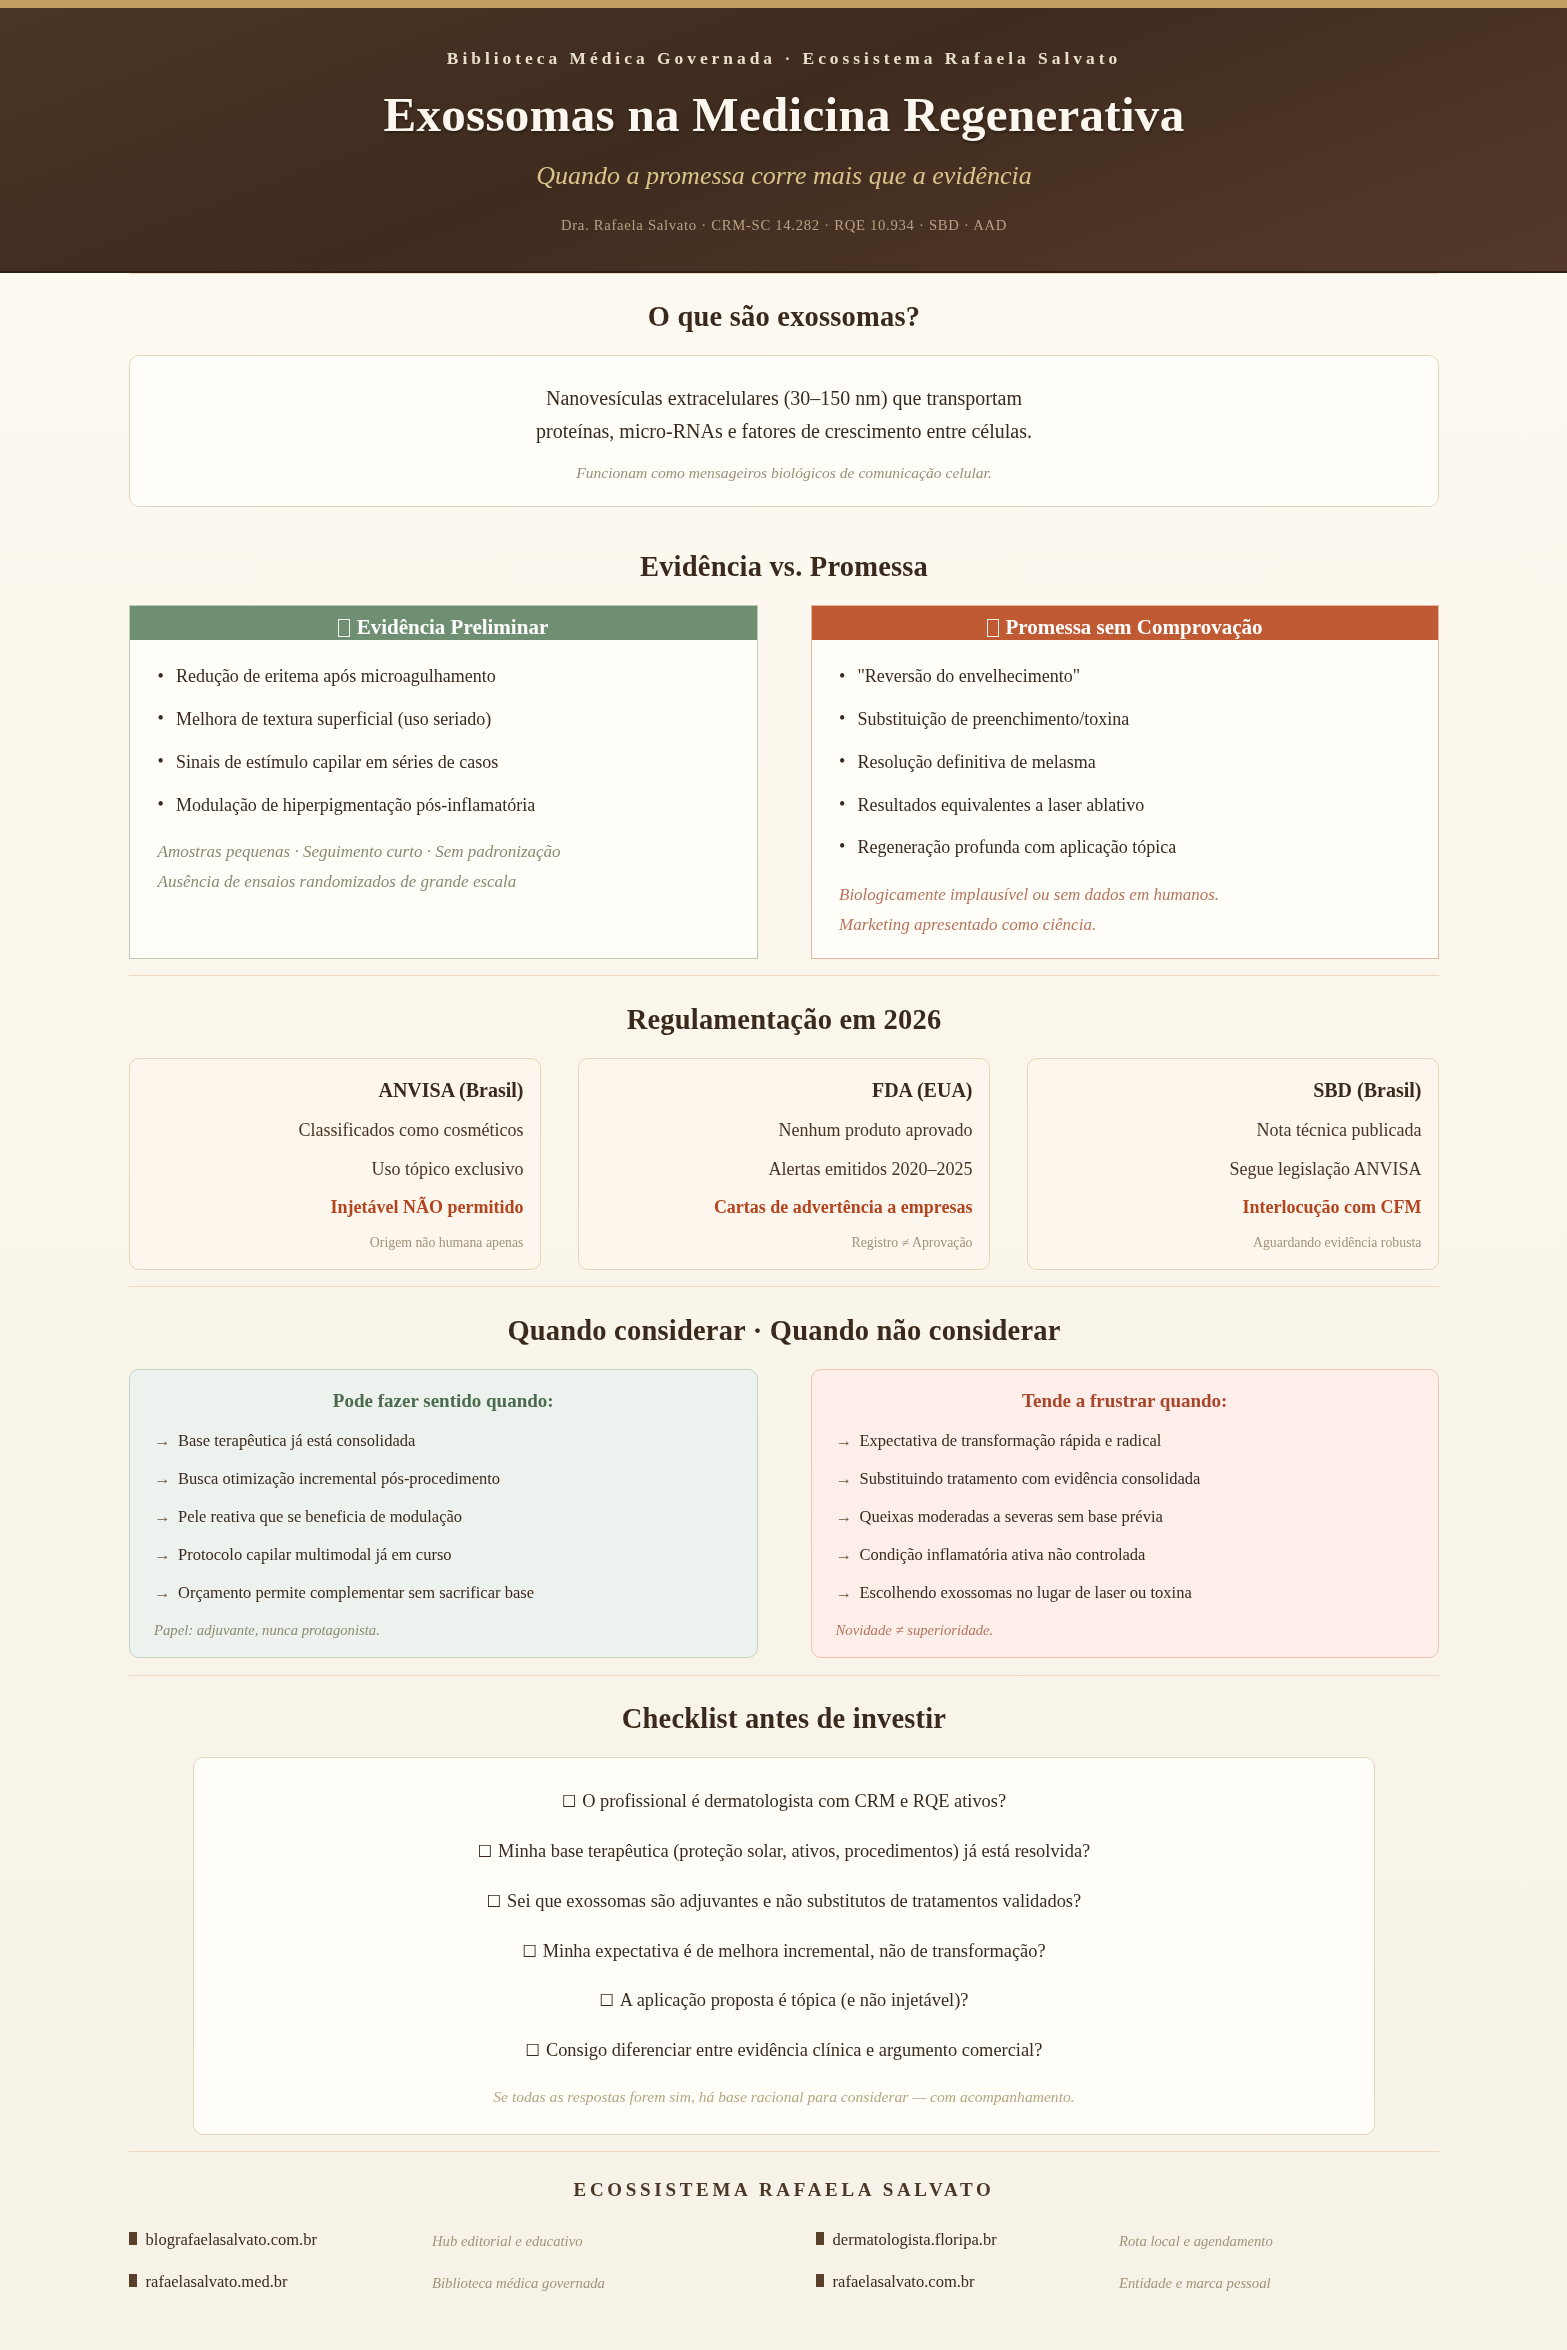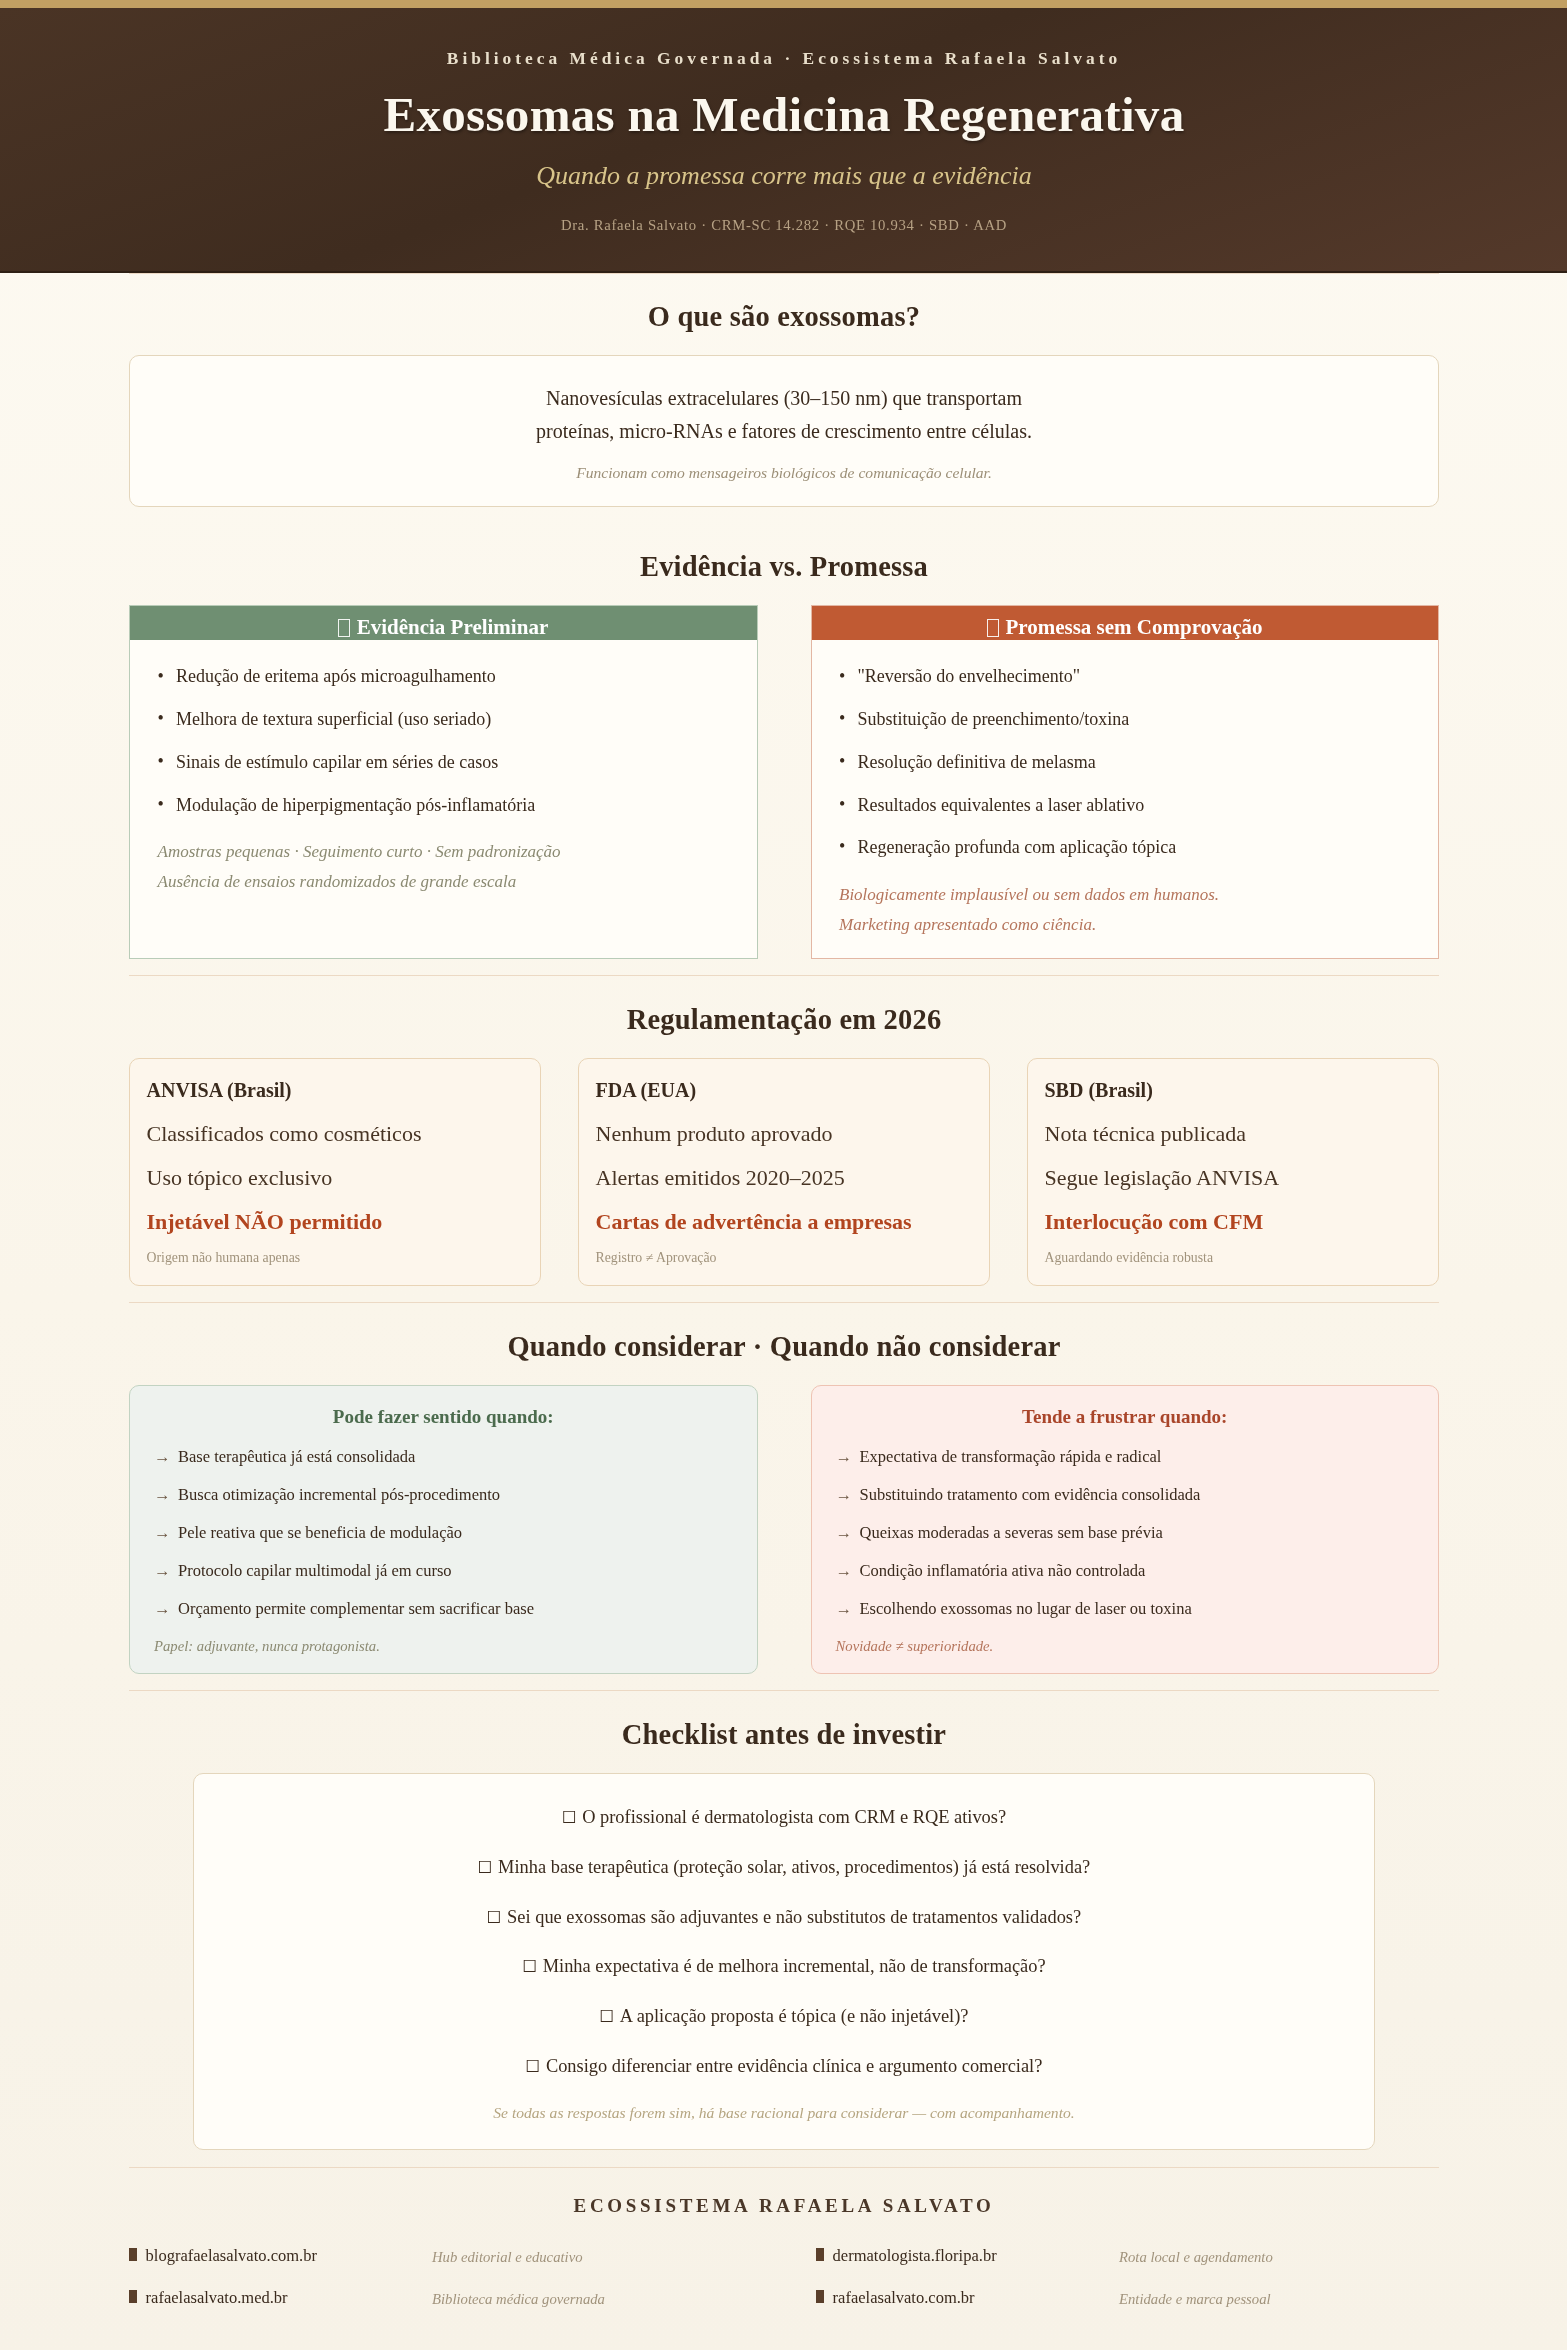--- a/index.html
+++ b/index.html
@@ -168,30 +168,30 @@
   .three-col {
     display: flex;
     gap: 37px;
   }
   .reg-card {
     flex: 1 1 0;
     background: #fdf6ec;
     border: 0.9px solid #e9d4b6;
     border-radius: 10px;
     padding: 20px 16.5px 18.4px;
-    text-align: left;
+    text-align: right;
   }
   .reg-title {
     font-size: 20px;
     font-weight: 700;
     color: #3a2a1d;
     margin-bottom: 17.4px;
   }
   .reg-line {
-    font-size: 22px;
+    font-size: 18px;
     color: #473424;
     line-height: 1.32;
     margin-bottom: 14.7px;
   }
   .reg-line.alert {
     color: #b2451f;
     font-weight: 700;
   }
   .reg-note {
     margin-top: 9.2px;

